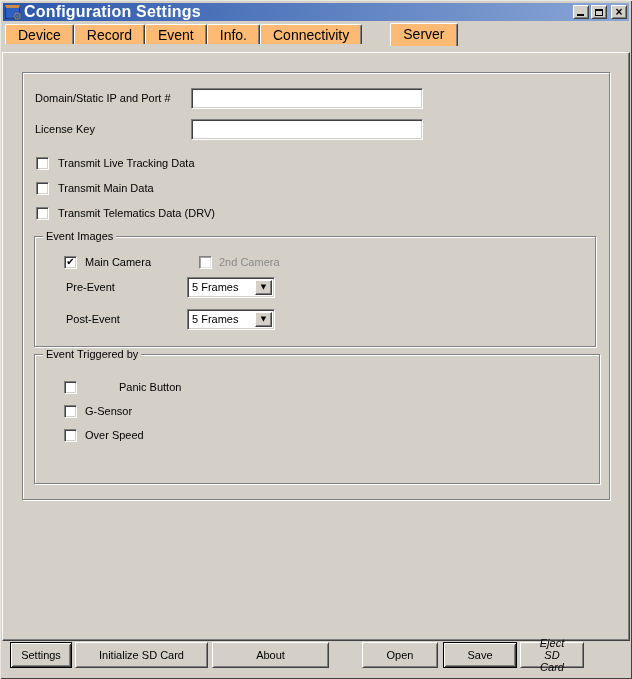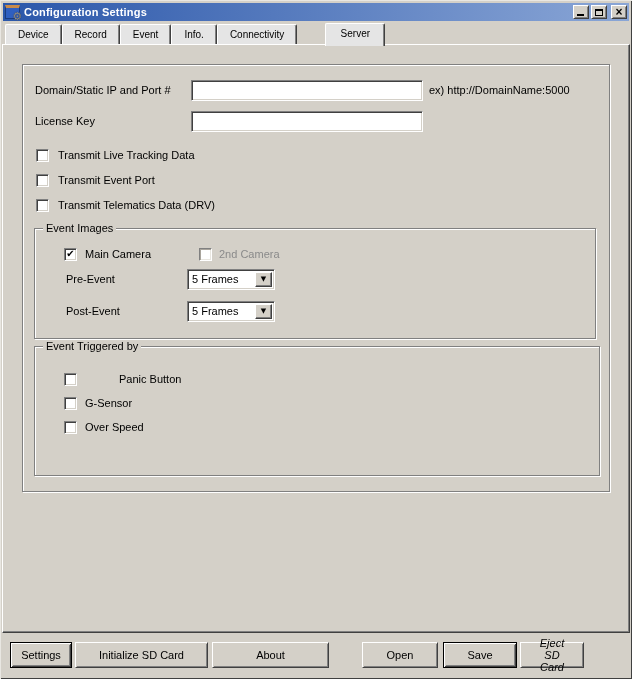--- a/index.html
+++ b/index.html
@@ -15,58 +15,58 @@
     display:flex;align-items:center;padding:0 2px;
   }
   .app-icon{
     width:15px;height:14px;margin-right:4px;position:relative;flex:0 0 auto;
     background:#2f5fc0;border:1px solid #1a3c7e;border-top:3px solid #c88a4a;
   }
   .app-icon .gear{
     position:absolute;right:-3px;bottom:-4px;font-size:11px;line-height:11px;color:#8a8a8a;
     text-shadow:0 0 1px #333;font-family:"DejaVu Sans",sans-serif;
   }
-  .title{color:#fff;font-size:11px;font-weight:bold;letter-spacing:.2px;flex:1 1 auto;
+  .title{color:#fff;font-size:16px;font-weight:bold;letter-spacing:.2px;flex:1 1 auto;
     white-space:nowrap;overflow:hidden;}
   .win-controls{display:flex;align-items:center;gap:2px;flex:0 0 auto;}
   .win-btn{
     width:16px;height:14px;padding:0;background:#d4d0c8;position:relative;cursor:default;
     border:1px solid;border-color:#ffffff #404040 #404040 #ffffff;
     box-shadow:inset 1px 1px 0 #d4d0c8, inset -1px -1px 0 #808080;
     display:flex;align-items:center;justify-content:center;
   }
   .win-btn.close{margin-left:2px;}
   .min-glyph{position:absolute;left:3px;bottom:2px;width:7px;height:2px;background:#000;}
   .max-glyph{width:8px;height:7px;border:1px solid #000;border-top:2px solid #000;}
   .close-glyph{font-size:12px;font-weight:bold;line-height:10px;color:#000;margin-top:-1px;}
   
   .tabstrip{
     position:absolute;left:2px;top:22px;right:2px;height:22px;
     display:flex;align-items:flex-end;padding-left:3px;z-index:3;
   }
   .tab{
-    height:20px;background:#e5e5e5;font-size:10px;color:#000;
+    height:20px;background:#fdba74;font-size:14px;color:#000;
     display:flex;align-items:center;justify-content:center;
     border-top:1px solid #fff;border-left:1px solid #fff;border-right:1px solid #404040;
     box-shadow:inset -1px 0 0 #808080;border-radius:2px 2px 0 0;
     padding:0 12px;cursor:default;
   }
   .tab:nth-child(1){min-width:50px;}
   .tab:nth-child(2){min-width:52px;}
   .tab:nth-child(3){min-width:44px;}
   .tab:nth-child(4){min-width:42px;}
   .tab:nth-child(5){min-width:74px;}
   .tab.active{
     min-width:60px;height:23px;margin-bottom:-2px;z-index:4;position:relative;
     padding-bottom:3px;
     margin-left:28px;
   }
   
   .tabpanel{
-    position:absolute;left:2px;top:44px;width:628px;height:589px;background:#d4d0c8;
+    position:absolute;left:2px;top:52px;width:628px;height:589px;background:#d4d0c8;
     border-top:1px solid #fff;border-left:1px solid #fff;
     border-right:1px solid #404040;border-bottom:1px solid #404040;
     box-shadow:inset -1px -1px 0 #808080;
   }
   .etched{
     border:1px solid #808080;
     box-shadow:1px 1px 0 #fff, inset 1px 1px 0 #fff;
   }
   .frame{position:absolute;left:19px;top:19px;width:588px;height:428px;}
   .groupbox{position:absolute;}
@@ -151,34 +151,33 @@
     <div class="tab">Info.</div>
     <div class="tab">Connectivity</div>
     <div class="tab active">Server</div>
   </div>
 
   <div class="tabpanel">
     <div class="frame etched"></div>
 
     <span class="lbl" style="left:32px;top:39px;">Domain/Static IP and Port #</span>
     <input class="textinput" style="left: 188px; top: 35px; width: 232px;" value="">
-    <span class="hint" style="left:426px;top:39px;">ex) http://DomainName:5000</span>
 
     <span class="lbl" style="left:32px;top:70px;">License Key</span>
     <input class="textinput" style="left: 188px; top: 66px; width: 232px;" value="">
 
     <span class="checkbox" style="left:33px;top:104px;">
         <span class="check"></span>
       </span>
     <span class="lbl" style="left:55px;top:104px;">Transmit Live Tracking Data</span>
 
     <span class="checkbox" style="left:33px;top:129px;">
         <span class="check"></span>
       </span>
-    <span class="lbl" style="left:55px;top:129px;">Transmit Event Port</span>
+    <span class="lbl" style="left:55px;top:129px;">Transmit Main Data</span>
 
     <span class="checkbox" style="left:33px;top:154px;">
         <span class="check"></span>
       </span>
     <span class="lbl" style="left:55px;top:154px;">Transmit Telematics Data (DRV)</span>
 
     <div class="groupbox etched" style="left:31px;top:183px;width:562px;height:111px;">
       <span class="legend">Event Images</span>
     </div>
     <span class="checkbox" style="left:61px;top:203px;">

